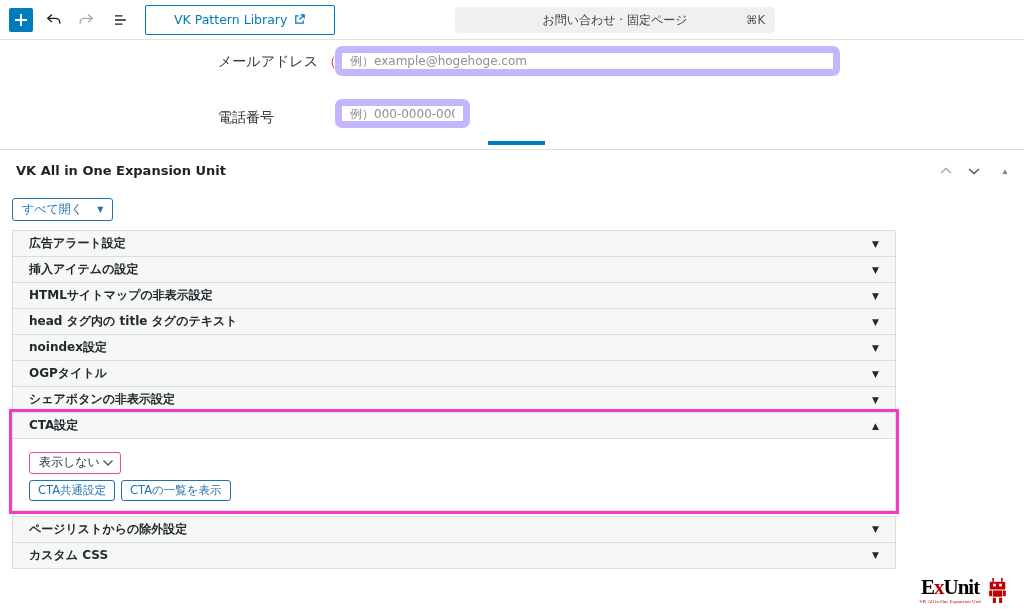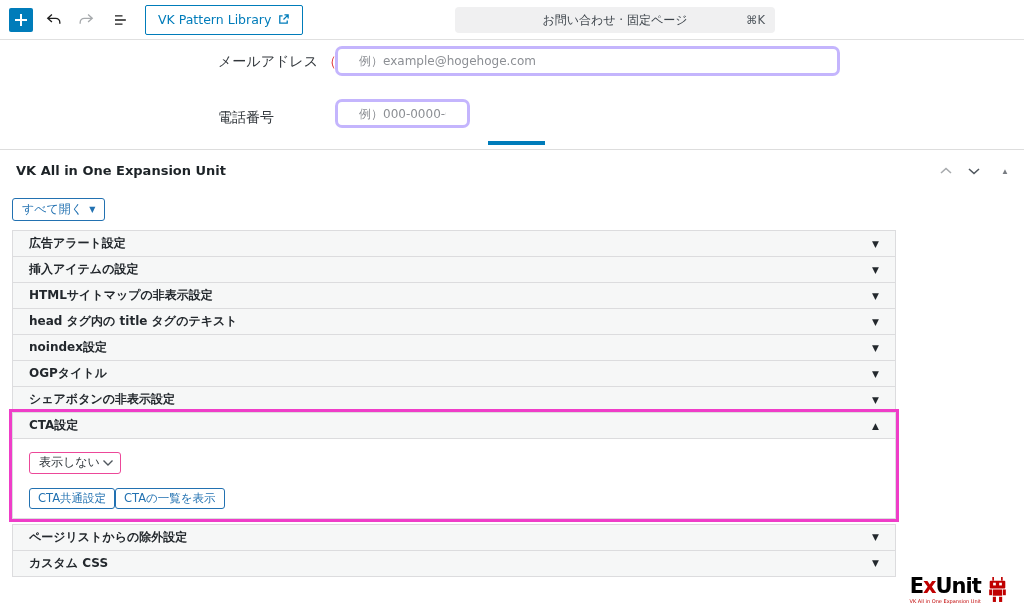--- a/index.html
+++ b/index.html
@@ -11,83 +11,83 @@
   .screen { position:absolute; inset:0; background:#fff; }
 
   
   .toolbar { position:absolute; top:0; left:0; right:0; height:40px;
     background:#fff; border-bottom:1px solid #e0e0e0; display:flex; align-items:center; }
   .inserter { width:24px; height:24px; margin-left:9px; background:var(--accent-blue);
     border:none; border-radius:2px; display:flex; align-items:center; justify-content:center; cursor:pointer; }
   .tool-btn { width:30px; height:30px; border:none; background:transparent; display:flex;
     align-items:center; justify-content:center; cursor:pointer; }
   .undo { margin-left:6px; } .redo { margin-left:2px; } .listview { margin-left:4px; }
-  .vk-btn { margin-left:10px; height:30px; padding:0 12px; background:#fff;
+  .vk-btn { margin-left:10px; height:30px; padding:0 28px; background:#fff;
     border:1px solid var(--accent-blue); border-radius:2px; color:var(--accent-blue);
     font-size:12.5px; display:flex; align-items:center; gap:6px; cursor:pointer;
     font-family:inherit; }
   .doc-bar { position:absolute; left:455px; top:7px; width:320px; height:26px;
     background:#f0f0f1; border-radius:4px; display:flex; align-items:center;
     justify-content:center; font-size:12px; color:#3c434a; cursor:pointer; }
   .doc-shortcut { position:absolute; right:10px; color:#50575e; font-size:11.5px; }
 
   
   .canvas { position:absolute; top:40px; left:0; right:0; height:110px; background:#fff;
     border-bottom:1px solid #ddd; }
   .field-label { position:absolute; font-size:14px; color:#32373c; white-space:nowrap; }
   .required { color:var(--required-red); }
-  .text-input { position:absolute; border:3px solid #c4b5fd; border-radius:7px;
-    font-size:12px; color:#2c3338; padding:0 21px; background:#fff; font-family:inherit; }
+  .text-input { position:absolute; border:7px solid #c4b5fd; border-radius:7px;
+    font-size:12px; color:#2c3338; padding:0 8px; background:#fff; font-family:inherit; }
   .text-input::placeholder { color:#8c8f94; opacity:1; }
   .email-label { left:218px; top:13px; }
   .email-input { left:335px; top:6px; width:505px; height:30px; }
   .phone-label { left:218px; top:69px; }
   .phone-input { left:335px; top:59px; width:135px; height:29px; }
   .insert-bar { position:absolute; left:488px; top:101px; width:57px; height:4px;
     background:var(--accent-blue); }
 
   
   .metabox { position:absolute; top:150px; left:0; right:0; bottom:0; background:#fff; }
   .mb-title { position:absolute; left:16px; top:13px; font-size:13px; font-weight:bold;
     color:#1d2327; }
   .mb-controls { position:absolute; right:12px; top:12px; display:flex; align-items:center; gap:8px; }
   .mb-ctrl-btn { border:none; background:transparent; width:20px; height:18px;
     display:flex; align-items:center; justify-content:center; cursor:pointer; }
   .mb-toggle { font-size:8px; color:#787c82; margin-left:6px; }
   .open-all-btn { position:absolute; left:12px; top:48px; height:23px; padding:0 9px;
     background:#fff; border:1px solid var(--btn-blue); border-radius:3px;
     color:var(--btn-blue); font-size:12px; display:inline-flex; align-items:center;
-    gap:6px; cursor:pointer; font-family:inherit; }
+    gap:14px; cursor:pointer; font-family:inherit; }
   .open-all-caret { font-size:8px; }
 
   .acc-list { position:absolute; left:12px; top:80px; width:884px; }
   .acc-row { height:27px; background:#f6f7f7; border:1px solid #dcdcde; margin-top:-1px;
     display:flex; align-items:center; padding:0 16px; font-size:12px; font-weight:bold;
     color:#23282d; cursor:pointer; }
   .acc-row:first-child { margin-top:0; }
   .acc-caret { margin-left:auto; font-size:9px; color:#23282d; }
 
   .cta-section { margin-top:-1px; outline:3px solid var(--highlight-magenta);
     outline-offset:0; position:relative; background:#fff; }
   .cta-content { border:1px solid #dcdcde; border-top:none; background:#fff;
     padding:12px 16px 9px 16px; }
   .select-box { display:inline-flex; align-items:center; width:92px; height:22px;
     border:1px solid #ec4899; border-radius:3px; background:#fff; padding:0 6px 0 9px;
     font-size:12px; color:#2c3338; cursor:pointer; }
   .select-chevron { margin-left:auto; display:flex; }
-  .cta-buttons { margin-top:14px; display:flex; }
+  .cta-buttons { margin-top:6px; display:flex; gap:6px; }
   .cta-btn { height:21px; padding:0 8px; background:#fff; border:1px solid var(--btn-blue);
     border-radius:3px; color:var(--btn-blue); font-size:11.5px; display:inline-flex;
     align-items:center; cursor:pointer; font-family:inherit; }
   .after-cta { margin-top:5px; }
 
   
   .exunit-logo { position:absolute; right:14px; bottom:12px; display:flex;
     align-items:center; gap:4px; }
-  .logo-textwrap { display:flex; flex-direction:column; align-items:center; }
+  .logo-textwrap { display:flex; flex-direction:column; align-items:center;font-family:Liberation Serif, serif; }
   .logo-text { font-size:21px; font-weight:800; letter-spacing:-1px; color:#000;
     line-height:1; }
   .logo-x { color:#c00000; }
   .logo-tagline { font-size:5px; color:#c00000; margin-top:1px; white-space:nowrap; }
 </style>
 </head>
 <body>
 
 <div class="screen">
 

